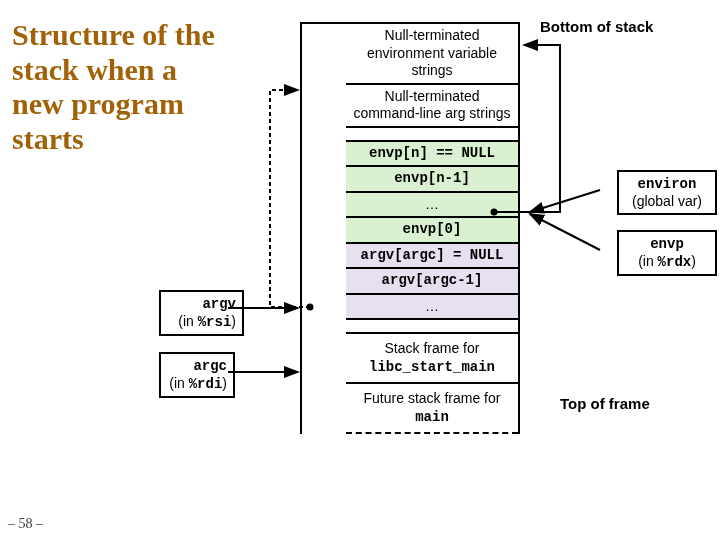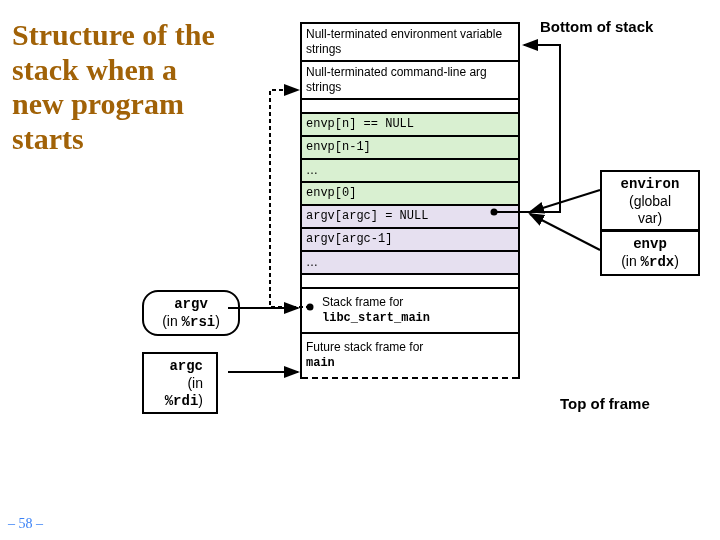--- a/index.html
+++ b/index.html
@@ -21,56 +21,58 @@
     font-size: 30px;
     font-weight: bold;
     color: #a16207;
     line-height: 1.15;
   }
   .slidenum {
     position: absolute;
     left: 8px;
     bottom: 8px;
     font-size: 14px;
-    color: #3b82f6;
+    color: #404040;
   }
   .stack {
     position: absolute;
     left: 300px;
     top: 22px;
     width: 220px;
     border: 2px solid #000;
     border-bottom: none;
   }
   .cell {
     border-bottom: 2px solid #000;
-    text-align: left;
-    font-size: 12px;
+    text-align: center;
+    font-size: 14px;
     line-height: 1.25;
     padding: 3px 4px;
     font-family: Arial, sans-serif;
+    margin-left: 44px;
   }
-  .cell.mono { font-family: 'Courier New', monospace; font-weight: normal; }
+  .cell.mono { font-family: 'Courier New', monospace; font-weight: bold; }
   .cell.env { background: #d9f0d1; }
   .cell.argv { background: #e6e0f0; }
   .cell.blank { height: 14px; padding: 0; background: #fff; }
   .cell.frame { padding: 6px 20px; }
   .cell.future {
     padding: 6px 4px;
     border-bottom: 2px dashed #000;
   }
   .leftbox, .rightbox {
     position: absolute;
     border: 2px solid #000;
     text-align: center;
     font-family: Arial, sans-serif;
     font-size: 14px;
     line-height: 1.2;
-    padding: 3px 13px;
+    padding: 3px 6px;
     background: #fff;
+    margin-left: 17px;
   }
   .mono { font-family: 'Courier New', monospace; font-weight: bold; }
   .label {
     position: absolute;
     font-family: Arial, sans-serif;
     font-weight: bold;
     font-size: 15px;
   }
   svg.arrows {
     position: absolute;
@@ -111,21 +113,21 @@
 
 <div class="rightbox" style="left:600px; top:170px; width:100px;">
   <span class="mono">environ</span><br>
   <span>(global var)</span>
 </div>
 <div class="rightbox" style="left:600px; top:230px; width:100px;">
   <span class="mono">envp</span><br>
   <span><span>(in </span><span class="mono">%rdx</span><span>)</span></span>
 </div>
 
-<div class="leftbox" style="left:142px; top:290px; width:98px; text-align:center;border-radius:16px;">
+<div class="leftbox" style="left:142px; top:290px; width:85px; text-align:right;">
   <span class="mono">argv</span><br>
   <span><span>(in </span><span class="mono">%rsi</span><span>)</span></span>
 </div>
 <div class="leftbox" style="left:142px; top:352px; width:76px; text-align:right;">
   <span class="mono">argc</span><br>
   <span><span>(in </span><span class="mono">%rdi</span><span>)</span></span>
 </div>
 
 <div class="slidenum">– 58 –</div>
 

